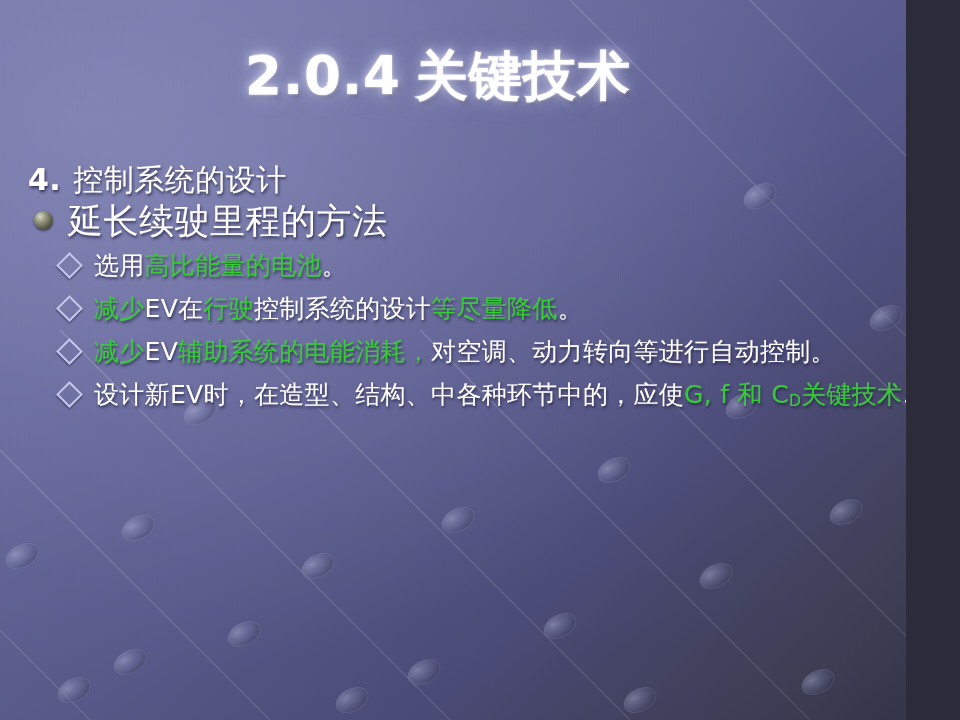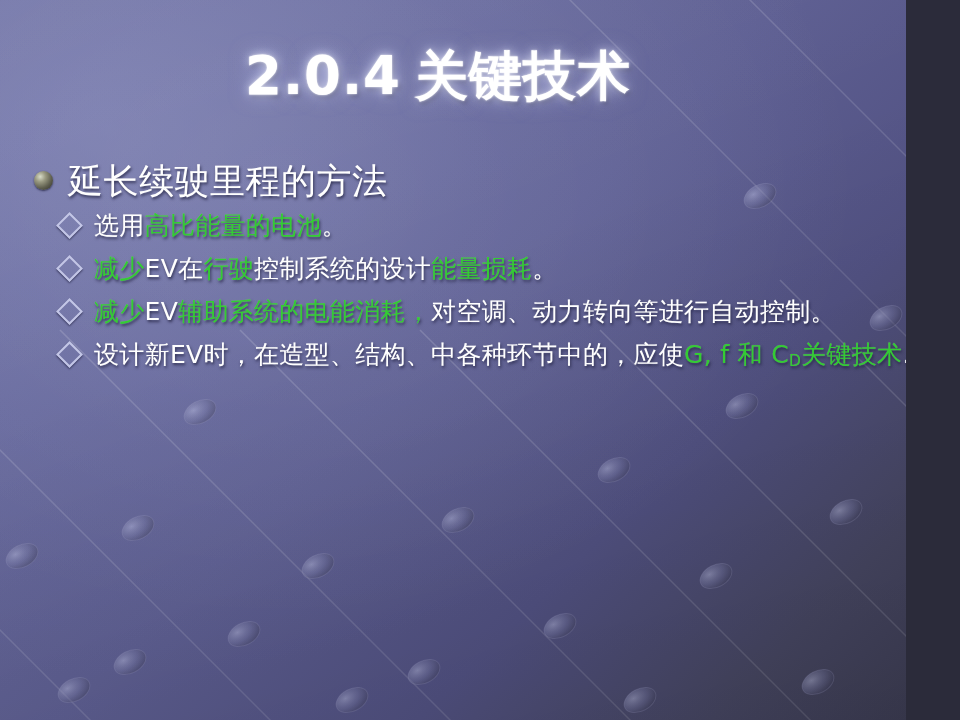--- a/index.html
+++ b/index.html
@@ -188,34 +188,38 @@
     </svg>
   </div>
   <div class="vignette"></div>
 
   <div class="title">
     <span class="t-num">2.0.4</span><span class="t-cn">关键技术</span>
   </div>
 
   <div class="body">
 
+    <div class="lvl1 txt-shadow">
+      <span class="num lat">4.</span>
+      <span>控制系统的设计</span>
+    </div>
 
     <div class="lvl2 txt-shadow">
       <span class="sphere-bullet"></span>
       <span>延长续驶里程的方法</span>
     </div>
 
     <div class="lvl3 txt-shadow">
       <span class="diamond-bullet"></span>
       <span class="cont"><span class="white">选用</span><span class="green">高比能量的电池</span><span class="white">。</span></span>
     </div>
 
     <div class="lvl3 txt-shadow">
       <span class="diamond-bullet"></span>
-      <span class="cont"><span class="green">减少</span><span class="white lat">EV</span><span class="white">在</span><span class="green">行驶</span><span class="white">控制系统的设计</span><span class="green">能量损耗</span><span class="white">。</span></span>
+      <span class="cont"><span class="green">减少</span><span class="white lat">EV</span><span class="white">在</span><span class="green">行驶</span><span class="white">控制系统的设计</span><span class="green">等尽量降低</span><span class="white">。</span></span>
     </div>
 
     <div class="lvl3 txt-shadow">
       <span class="diamond-bullet"></span>
       <span class="cont"><span class="green">减少</span><span class="white lat">EV</span><span class="green">辅助系统的电能消耗，</span><span class="white">对空调、动力转向等进行自动控制。</span></span>
     </div>
 
     <div class="lvl3 txt-shadow">
       <span class="diamond-bullet"></span>
       <span class="cont"><span class="white">设计新EV时，在造型、结构、中各种环节中的，应使</span><span class="green lat">G, f 和 C</span><sub class="green lat">D</sub><span class="green">关键技术</span><span class="white">.</span></span>

